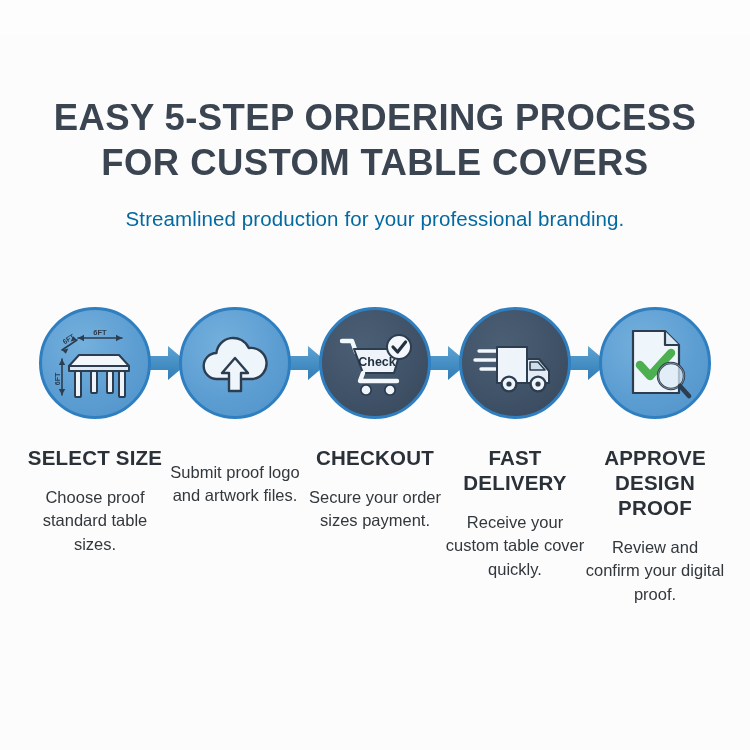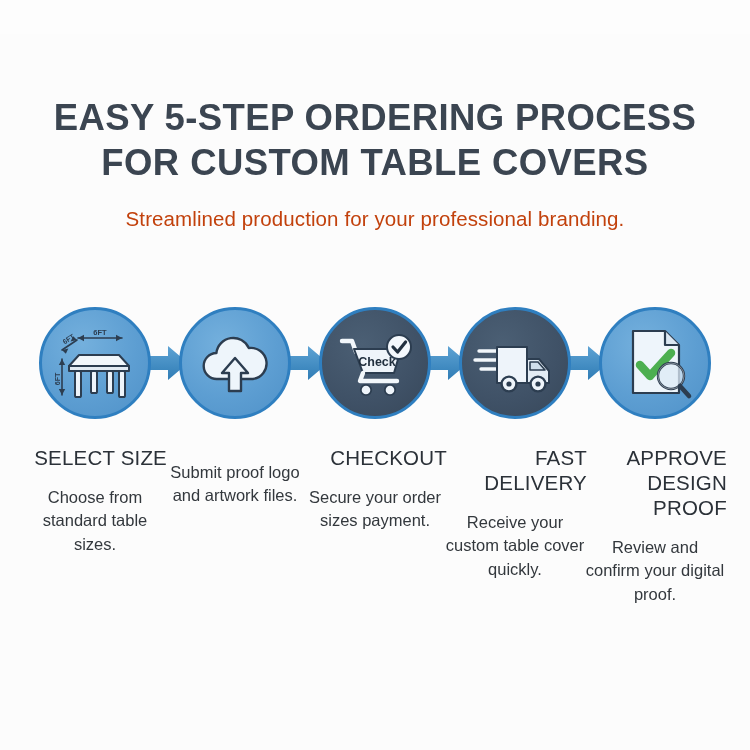--- a/index.html
+++ b/index.html
@@ -44,21 +44,21 @@
     color: #3b4551;
     text-transform: uppercase;
     padding: 0 40px;
   }
   .title .ln { display: block; }
 
   .subtitle {
     margin-top: 22px;
     font-size: 20.5px;
     font-weight: 400;
-    color: #c2410c;
+    color: #0369a1;
     letter-spacing: 0.1px;
   }
 
   
   .steps {
     position: relative;
     width: 750px;
     margin-top: 72px;
     display: flex;
     justify-content: center;
@@ -123,26 +123,25 @@
 
   
   .caption {
     margin-top: 22px;
     text-align: center;
     width: 144px;
   }
 
   .step-title {
     font-size: 20.5px;
-    font-weight: 400;
+    font-weight: 700;
     line-height: 1.22;
     color: #2b3138;
     letter-spacing: 0.2px;
     text-transform: uppercase;
-    text-align: right;
   }
 
   .step-desc {
     margin-top: 16px;
     font-size: 16.5px;
     font-weight: 400;
     line-height: 1.42;
     color: #33383d;
   }
 </style>
@@ -211,21 +210,21 @@
 
             <rect x="22" y="50" width="6" height="26" rx="1.6" fill="#eef4fa" stroke="#2c3d50" stroke-width="2"></rect>
             <rect x="38" y="50" width="6" height="22" rx="1.6" fill="#eef4fa" stroke="#2c3d50" stroke-width="2"></rect>
             <rect x="54" y="50" width="6" height="22" rx="1.6" fill="#eef4fa" stroke="#2c3d50" stroke-width="2"></rect>
             <rect x="66" y="50" width="6" height="26" rx="1.6" fill="#eef4fa" stroke="#2c3d50" stroke-width="2"></rect>
           </svg>
         </div>
       </div>
       <div class="caption">
         <div class="step-title">SELECT SIZE</div>
-        <div class="step-desc">Choose from standard table sizes.</div>
+        <div class="step-desc">Choose proof standard table sizes.</div>
       </div>
     </div>
 
     <div class="step">
       <div class="badge-wrap">
         <div class="badge blue">
           <svg width="84" height="84" viewBox="0 0 84 84">
             <path d="M24 58 a13 13 0 0 1 -0.6 -26 a17 17 0 0 1 32.4 -5 a13.5 13.5 0 0 1 4.2 31 Z" fill="#eef5fb" stroke="#2c3d50" stroke-width="2.4" stroke-linejoin="round"></path>
             <path d="M42 70 V44 M42 40 L31 53 M42 40 L53 53" fill="none" stroke="#2c3d50" stroke-width="0"></path>
             <path d="M36 70 V52 H29 L42 37 L55 52 H48 V70 Z" fill="#eef5fb" stroke="#2c3d50" stroke-width="2.4" stroke-linejoin="round"></path>

